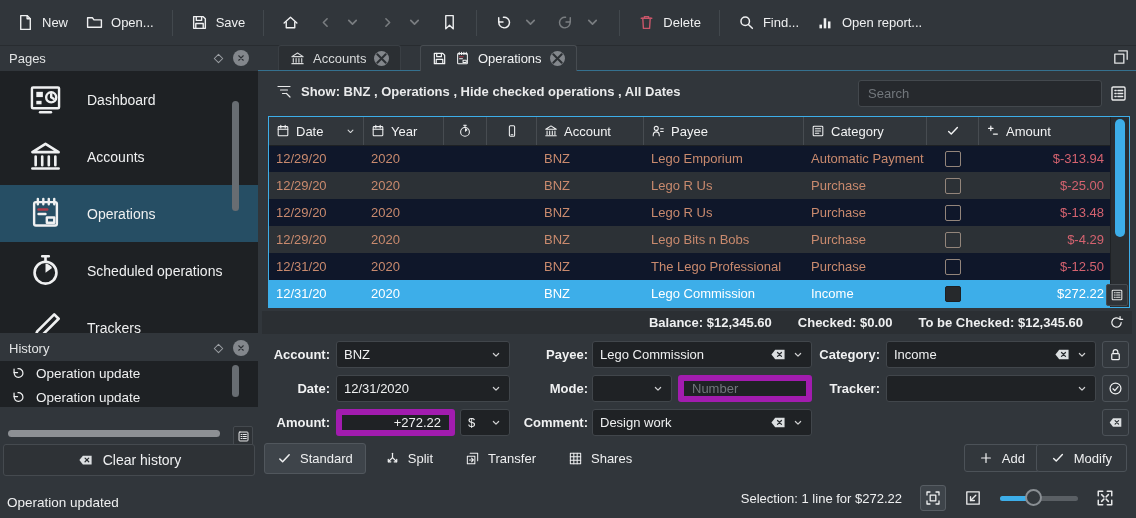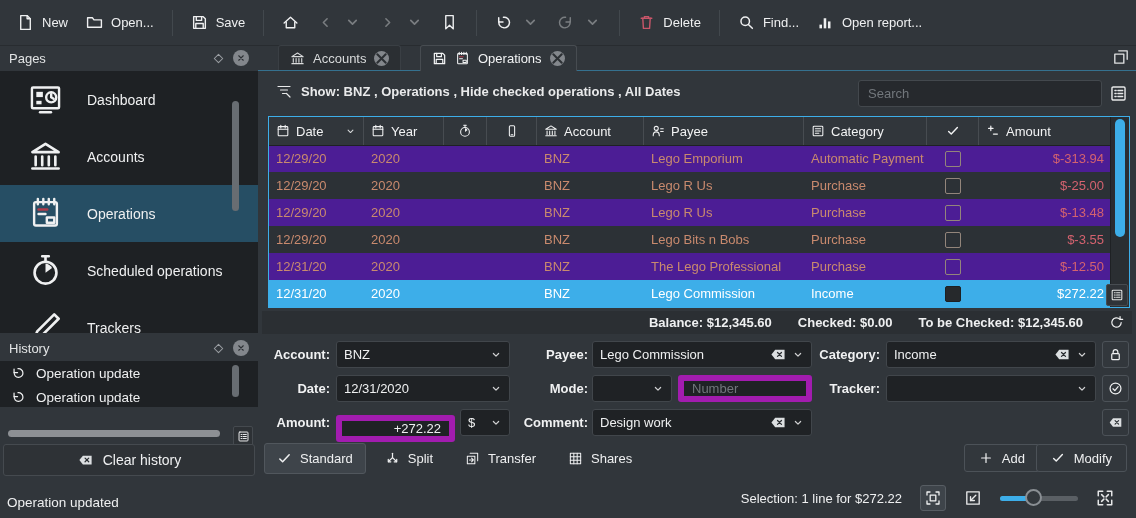--- a/index.html
+++ b/index.html
@@ -48,21 +48,21 @@
   .tab.active{background:#31363b;border-color:#474c51;height:26px;color:#f2f3f4;z-index:2}
   .tab svg{width:15px;height:15px}
   .tab .circle-x{width:15px;height:15px}
   .detach{position:absolute;right:6px;top:3px;width:18px;height:18px;color:#dfe1e2}
   .filterbar{position:absolute;left:18px;top:38px;display:flex;align-items:center;gap:9px;font-weight:600;color:#e9eaeb}
   .filterbar svg{width:16px;height:16px}
   .search{position:absolute;left:600px;top:35px;width:244px;height:27px;box-sizing:border-box;background:#26292d;border:1px solid #43484d;border-radius:3px;color:#eff0f1;padding:0 9px;font:inherit}
   .search::placeholder{color:#72777c}
   .search-cfg{position:absolute;left:851px;top:39px;width:19px;height:19px;color:#e6e7e8}
   
-  .table-frame{position:absolute;left:10px;top:71px;width:862px;height:192px;border:1px solid #3daee9;background:#4c1d95;box-sizing:border-box;overflow:hidden}
+  .table-frame{position:absolute;left:10px;top:71px;width:862px;height:192px;border:1px solid #3daee9;background:#0f172a;box-sizing:border-box;overflow:hidden}
   .tgrid{display:grid;grid-template-columns:95px 80px 43px 50px 107px 160px 123px 52px 132px}
   .thead{height:28px;width:842px;background:#31363b;border-bottom:1px solid #1e2124}
   .th{display:flex;align-items:center;gap:6px;padding:0 7px;border-right:1px solid #474c51;color:#f2f3f4;overflow:hidden;white-space:nowrap}
   .th svg{width:14px;height:14px}
   .th .sort{margin-left:auto;width:11px;height:11px;opacity:.85}
   .th.c,.td.c{justify-content:center}
   .rows{position:absolute;top:28px;left:0;width:842px;bottom:0}
   .tr{height:27px}
   .tr:nth-child(even){background:#2c3136}
   .tr.selected{background:#3daee9}
@@ -616,21 +616,21 @@
       <div class="td">12/29/20</div>
       <div class="td">2020</div>
       <div class="td c"></div>
       <div class="td c"></div>
       <div class="td">BNZ</div>
       <div class="td">Lego Bits n Bobs</div>
       <div class="td">Purchase</div>
       <div class="td c">
             <span class="cb"></span>
           </div>
-      <div class="td amount">$-3.55</div>
+      <div class="td amount">$-4.29</div>
     </div>
 
     <div class="tgrid tr">
       <div class="td">12/31/20</div>
       <div class="td">2020</div>
       <div class="td c"></div>
       <div class="td c"></div>
       <div class="td">BNZ</div>
       <div class="td">The Lego Professional</div>
       <div class="td">Purchase</div>
@@ -728,21 +728,21 @@
         <use href="#sym-chevD"></use>
       </svg>
   </div>
   <div class="sq-btn" style="left:844px;top:330px">
       <svg class="ic">
         <use href="#sym-checkcircle"></use>
       </svg>
     </div>
 
   <div class="flabel" style="left:0;top:364px;width:72px">Amount:</div>
-  <input class="finput" style="left: 78px; top: 364px; width: 119px; text-align: right; margin-top: 6px;" value="+272.22">
+  <input class="finput" style="left: 78px; top: 364px; width: 119px; text-align: right;" value="+272.22">
   <div class="combo" style="left:202px;top:364px;width:50px">
     <span class="val">$</span>
     <svg class="ic chev">
         <use href="#sym-chevD"></use>
       </svg>
   </div>
   <div class="flabel" style="left:250px;top:364px;width:80px">Comment:</div>
   <div class="combo" style="left:334px;top:364px;width:220px">
     <span class="val">Design work</span>
     <svg class="ic clearico" viewBox="0 0 18 16">

